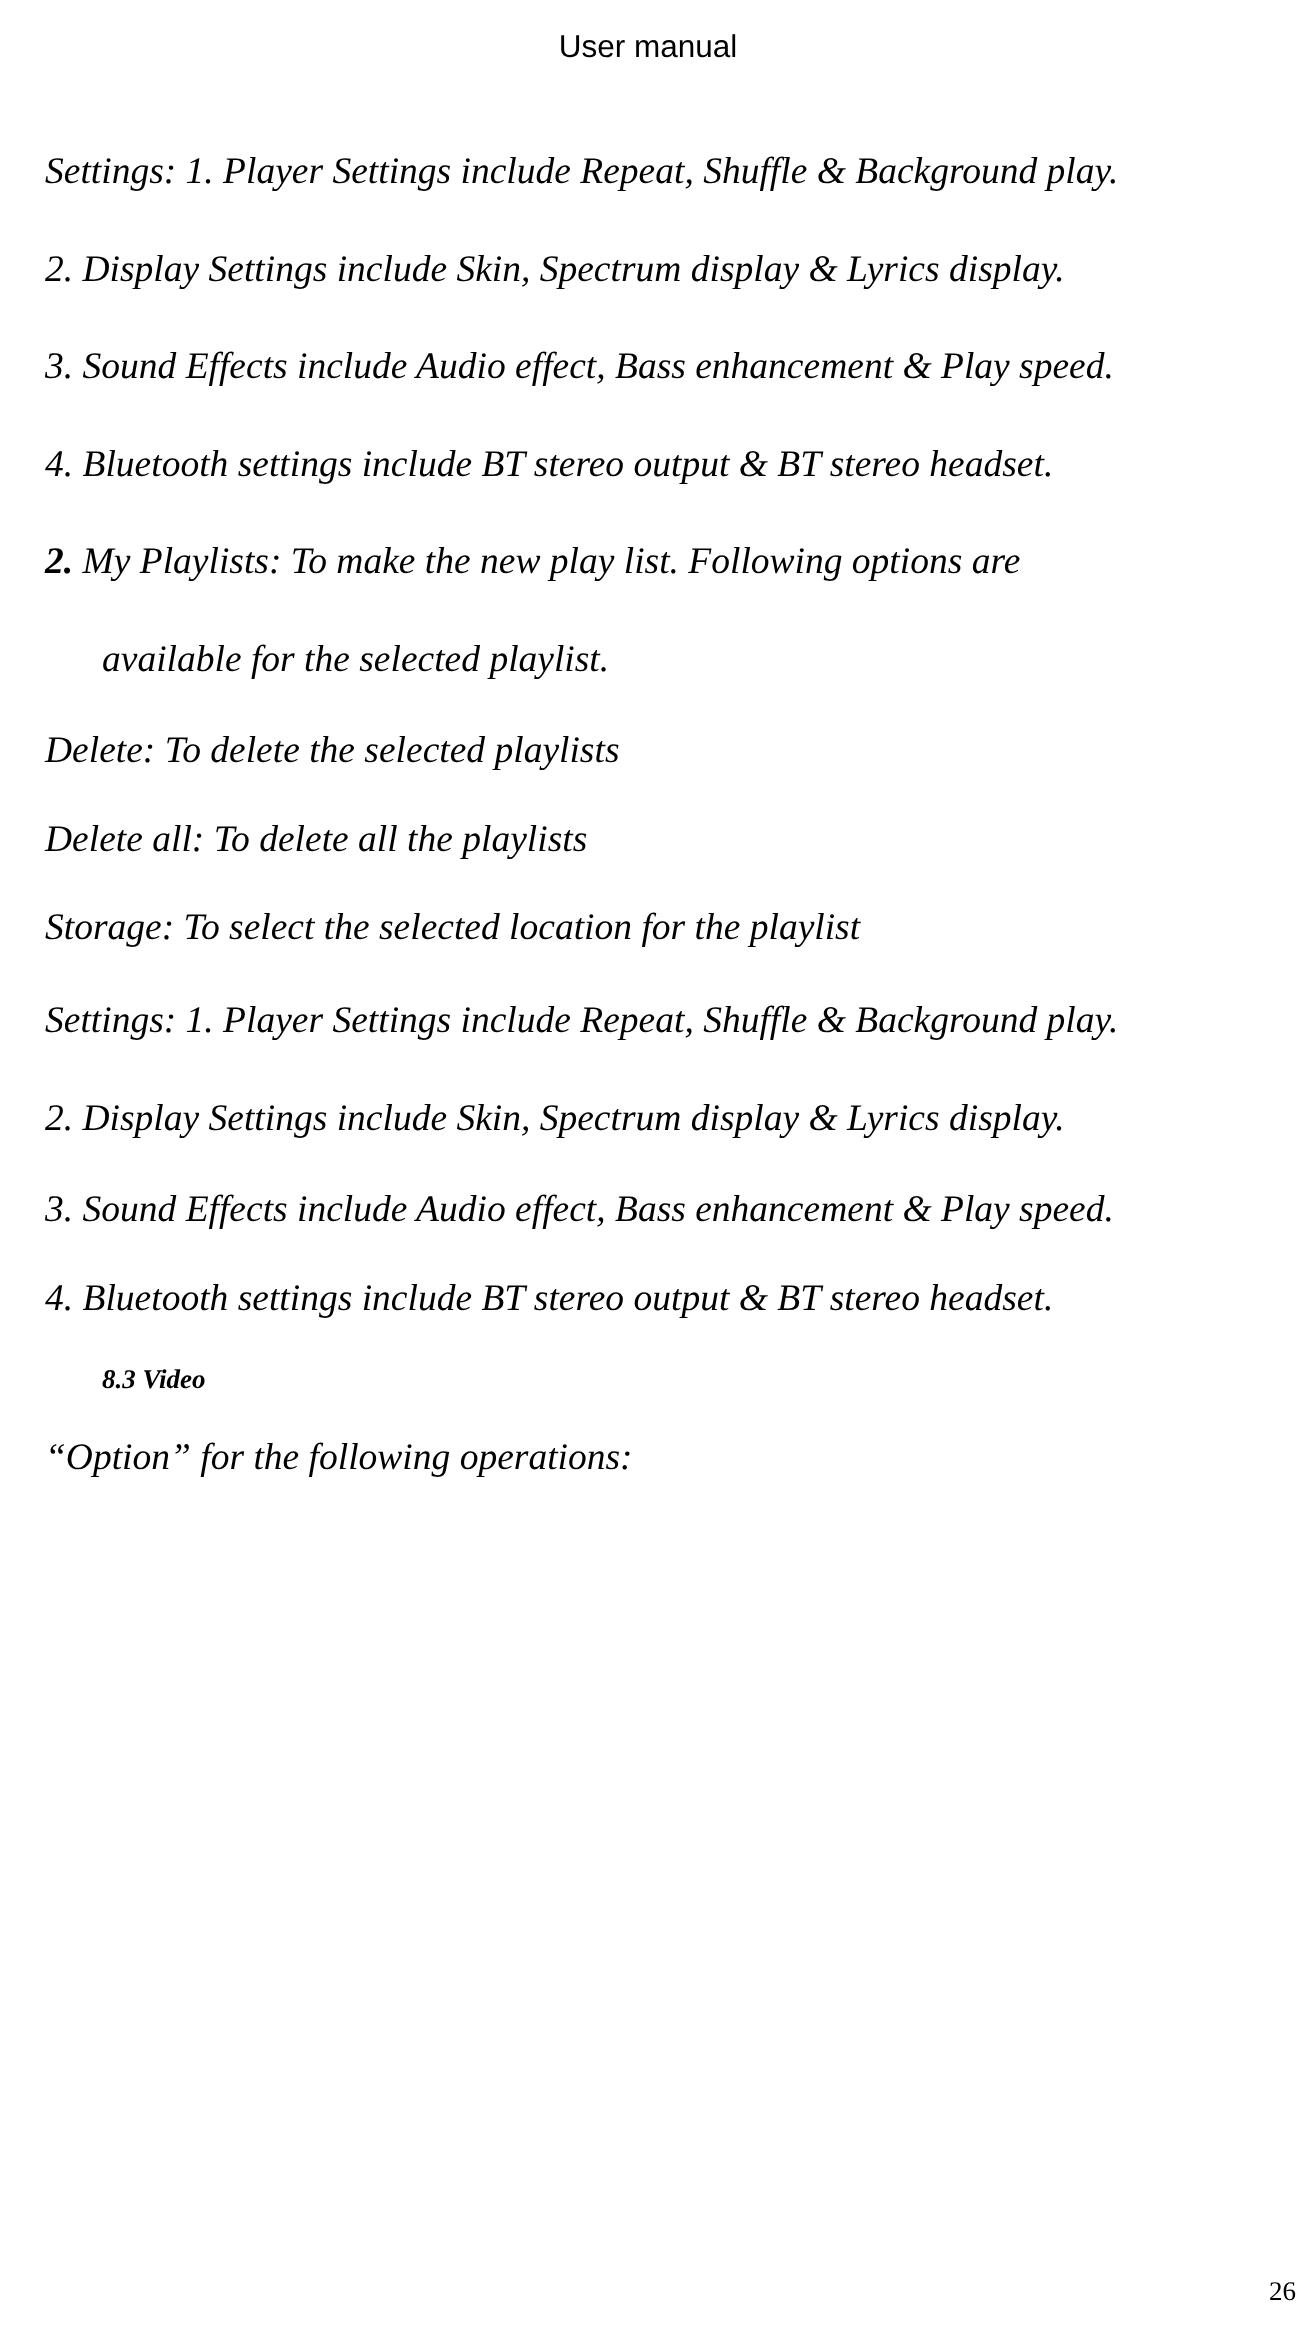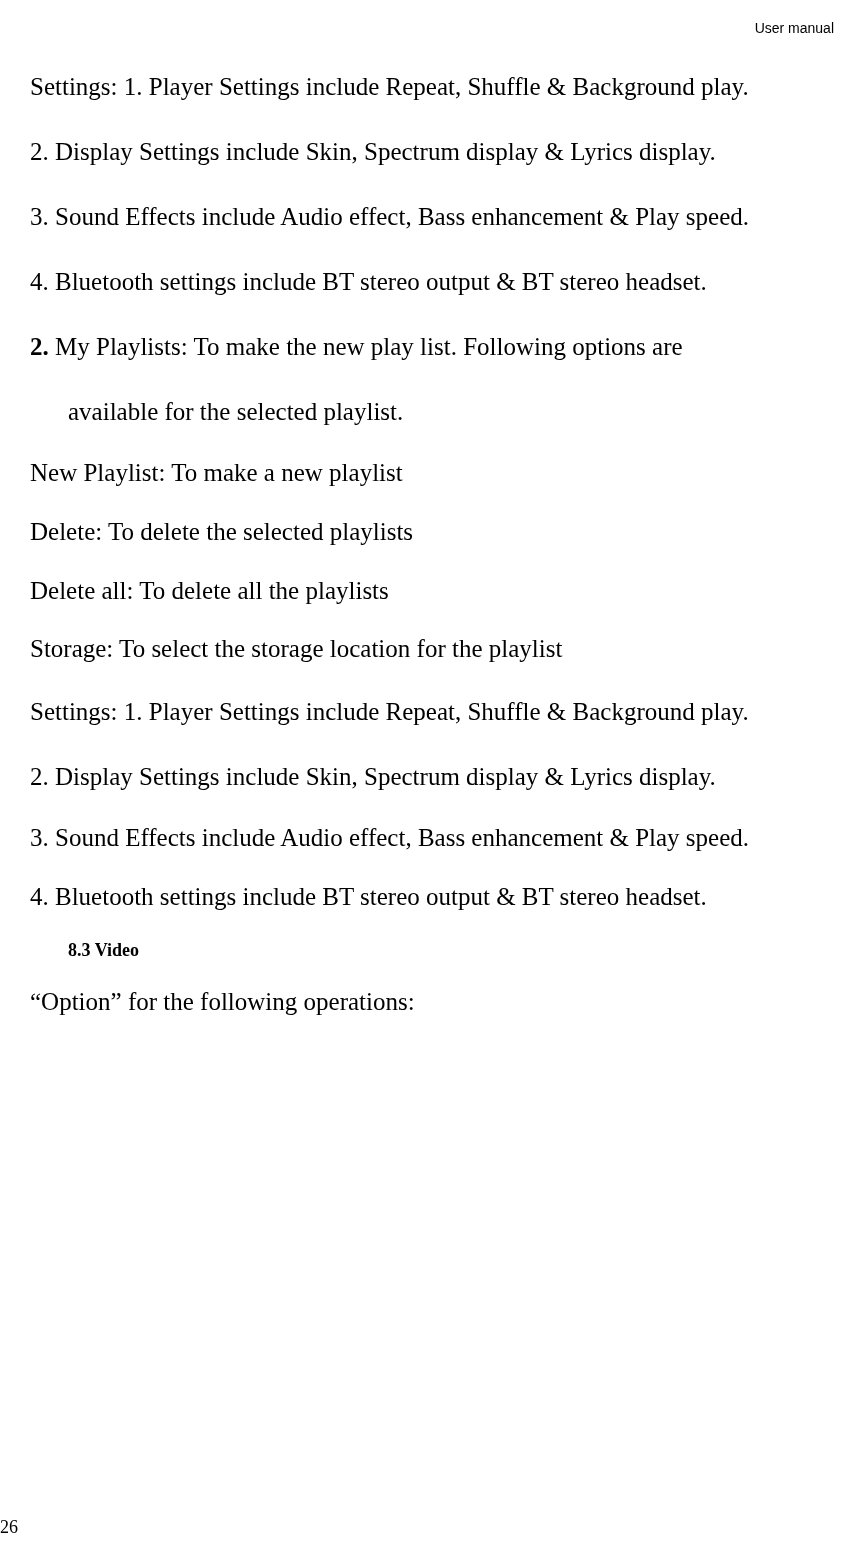--- a/index.html
+++ b/index.html
@@ -10,29 +10,30 @@
     body {
       width: 864px;
       height: 1556px;
       background: #ffffff;
       font-family: "Times New Roman", Times, serif;
       color: #000000;
       padding: 20px 30px 20px 30px;
       position: relative;
     }
     .header {
-      text-align: right;
-      font-size: 14px;
-      margin-bottom: 18px;
+      text-align: center;
+      font-size: 21px;
+      margin-bottom: 38px;
       font-family: Arial, sans-serif;
     }
     .body-text {
       font-size: 25px;
       line-height: 2.6;
       text-align: left;
+      font-style: italic;
     }
     .body-text p {
       margin: 0;
     }
     .justified {
       text-align: justify;
     }
     .extra-gap {
       margin-top: 36px;
     }
@@ -47,45 +48,44 @@
       margin-bottom: 6px;
     }
     .tight {
       line-height: 2.35;
     }
     .page-number {
       position: absolute;
       bottom: 18px;
       left: 0;
       right: 0;
-      text-align: left;
+      text-align: right;
       font-size: 18px;
     }
     .bold {
       font-weight: bold;
     }
   </style>
 </head>
 <body>
 
 <div class="header">User manual</div>
 
 <div class="body-text">
   <p>Settings: 1. Player Settings include Repeat, Shuffle &amp; Background play.</p>
   <p>2. Display Settings include Skin, Spectrum display &amp; Lyrics display.</p>
   <p>3. Sound Effects include Audio effect, Bass enhancement &amp; Play speed.</p>
   <p>4. Bluetooth settings include BT stereo output &amp; BT stereo headset.</p>
 
   <p class="extra-gap justified"><span class="bold">2.</span><span> My Playlists: To make the new play list. Following options are</span></p>
   <p class="indented">available for the selected playlist.</p>
 
-  <p class="tight">New Playlist: To make a new playlist</p>
   <p class="tight">Delete: To delete the selected playlists</p>
   <p class="tight">Delete all: To delete all the playlists</p>
-  <p class="tight">Storage: To select the storage location for the playlist</p>
+  <p class="tight">Storage: To select the selected location for the playlist</p>
 
   <p>Settings: 1. Player Settings include Repeat, Shuffle &amp; Background play.</p>
   <p>2. Display Settings include Skin, Spectrum display &amp; Lyrics display.</p>
   <p class="tight">3. Sound Effects include Audio effect, Bass enhancement &amp; Play speed.</p>
   <p class="tight">4. Bluetooth settings include BT stereo output &amp; BT stereo headset.</p>
 
   <p class="section-heading">8.3 Video</p>
 
   <p class="tight">“Option” for the following operations:</p>
 </div>

